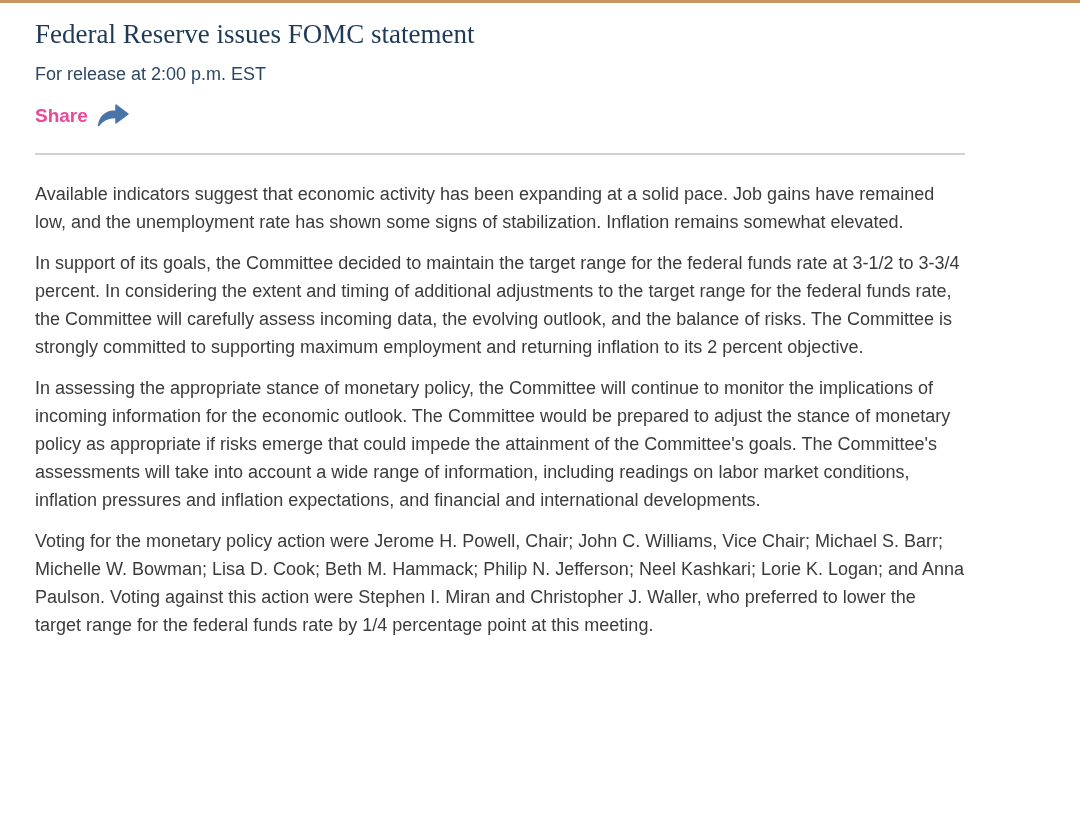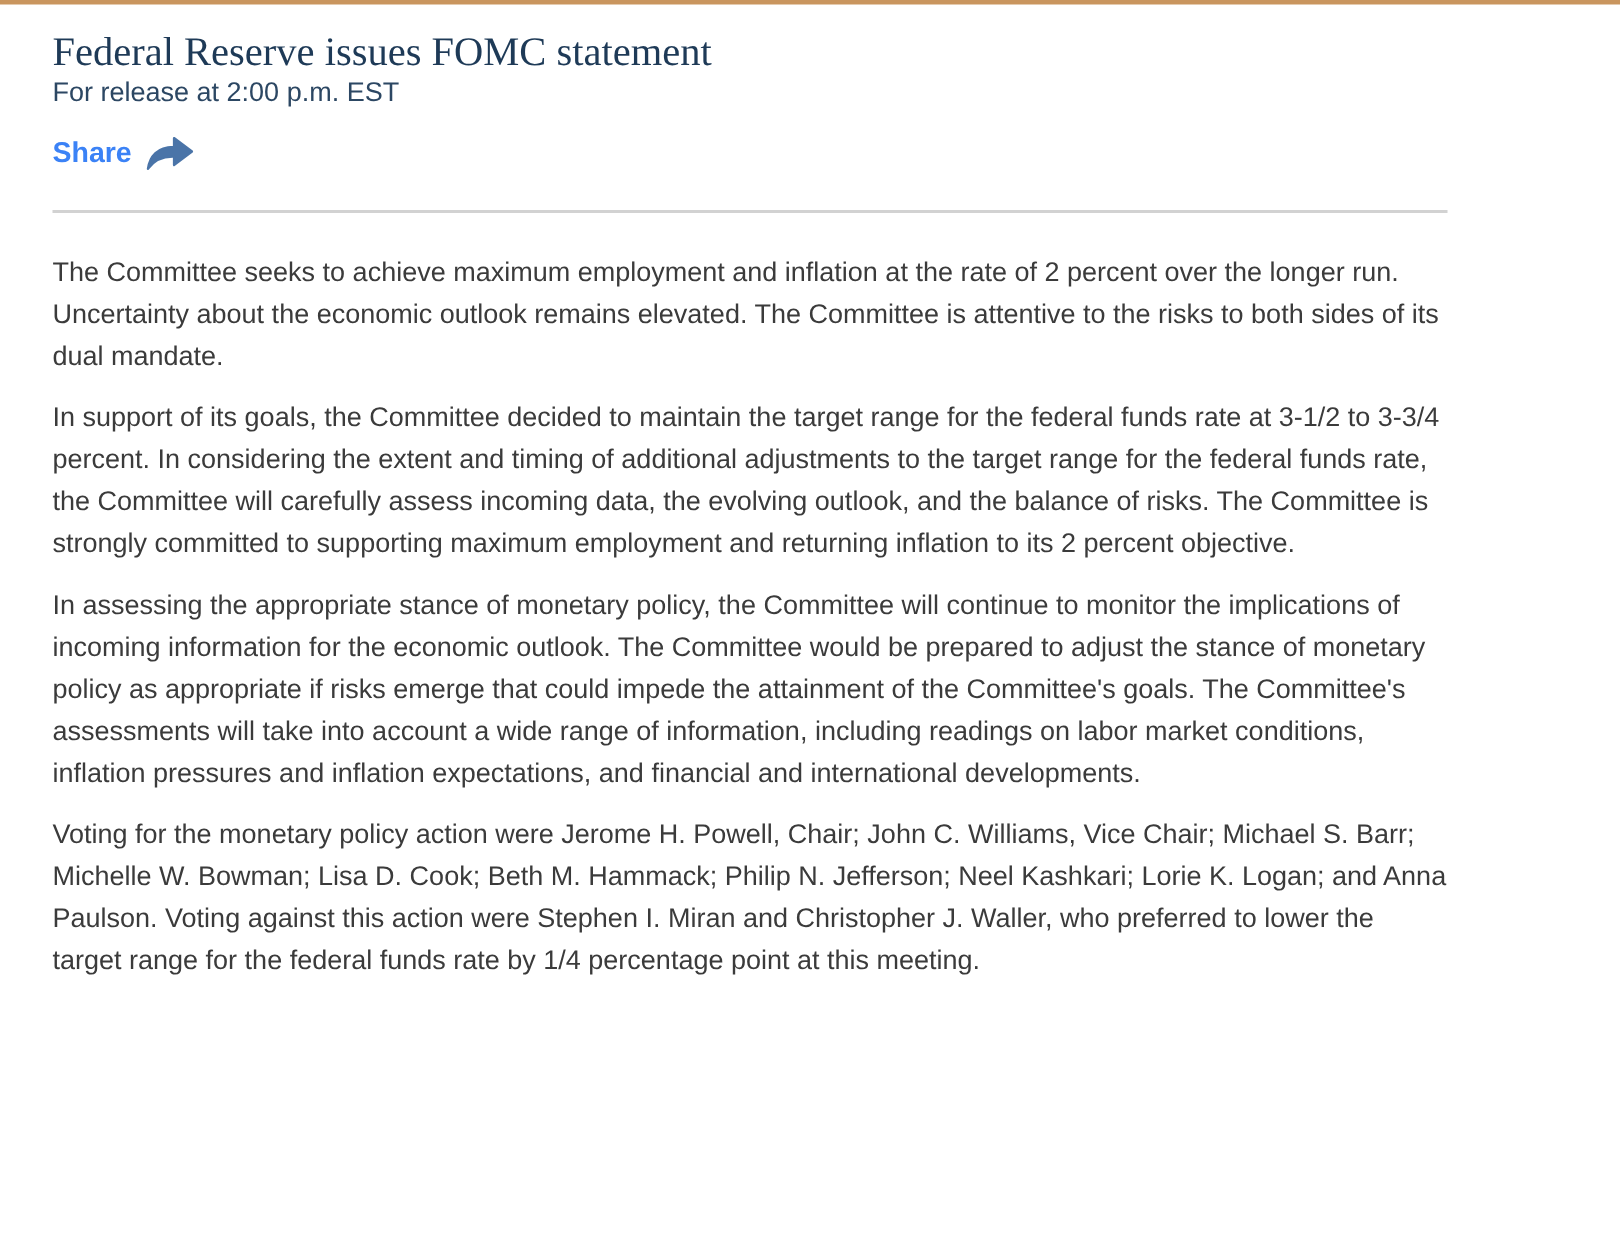--- a/index.html
+++ b/index.html
@@ -21,39 +21,40 @@
   }
   .page-title {
     margin-top: 14px;
     font-family: "Liberation Serif", "DejaVu Serif", serif;
     font-size: 27px;
     line-height: 34px;
     font-weight: 400;
     color: #1e3a57;
   }
   .release-line {
+    margin-top: 13px;
     font-size: 18px;
     line-height: 20px;
     color: #2c4763;
   }
   .share-row {
     margin-top: 20px;
     height: 24px;
   }
   .share-link {
     display: inline-flex;
     align-items: center;
     gap: 9px;
     text-decoration: none;
     cursor: pointer;
   }
   .share-label {
     font-size: 19px;
     font-weight: bold;
-    color: #3b82f6;
+    color: #ec4899;
   }
   .share-icon svg { display: block; }
   .divider {
     border: none;
     border-top: 2px solid #d2d2d2;
     margin-top: 25px;
     width: 930px;
   }
   .article {
     margin-top: 25px;
@@ -85,19 +86,19 @@
                    C10.6 13.1 5.6 15.9 1.6 21.6
                    C2.7 13.3 8.1 6.7 19 6.9 Z" fill="#4a74a8" stroke="#4a74a8" stroke-width="1.5" stroke-linejoin="round"></path>
         </svg>
       </span>
     </a>
   </div>
 
   <hr class="divider">
 
   <div class="article">
-    <p>The Committee seeks to achieve maximum employment and inflation at the rate of 2 percent over the longer run. Uncertainty about the economic outlook remains elevated. The Committee is attentive to the risks to both sides of its dual mandate.</p>
+    <p>Available indicators suggest that economic activity has been expanding at a solid pace. Job gains have remained low, and the unemployment rate has shown some signs of stabilization. Inflation remains somewhat elevated.</p>
     <p>In support of its goals, the Committee decided to maintain the target range for the federal funds rate at 3-1/2 to 3-3/4 percent. In considering the extent and timing of additional adjustments to the target range for the federal funds rate, the Committee will carefully assess incoming data, the evolving outlook, and the balance of risks. The Committee is strongly committed to supporting maximum employment and returning inflation to its 2 percent objective.</p>
     <p>In assessing the appropriate stance of monetary policy, the Committee will continue to monitor the implications of incoming information for the economic outlook. The Committee would be prepared to adjust the stance of monetary policy as appropriate if risks emerge that could impede the attainment of the Committee's goals. The Committee's assessments will take into account a wide range of information, including readings on labor market conditions, inflation pressures and inflation expectations, and financial and international developments.</p>
     <p>Voting for the monetary policy action were Jerome H. Powell, Chair; John C. Williams, Vice Chair; Michael S. Barr; Michelle W. Bowman; Lisa D. Cook; Beth M. Hammack; Philip N. Jefferson; Neel Kashkari; Lorie K. Logan; and Anna Paulson. Voting against this action were Stephen I. Miran and Christopher J. Waller, who preferred to lower the target range for the federal funds rate by 1/4 percentage point at this meeting.</p>
   </div>
 
 </div>
 
 </body></html>

